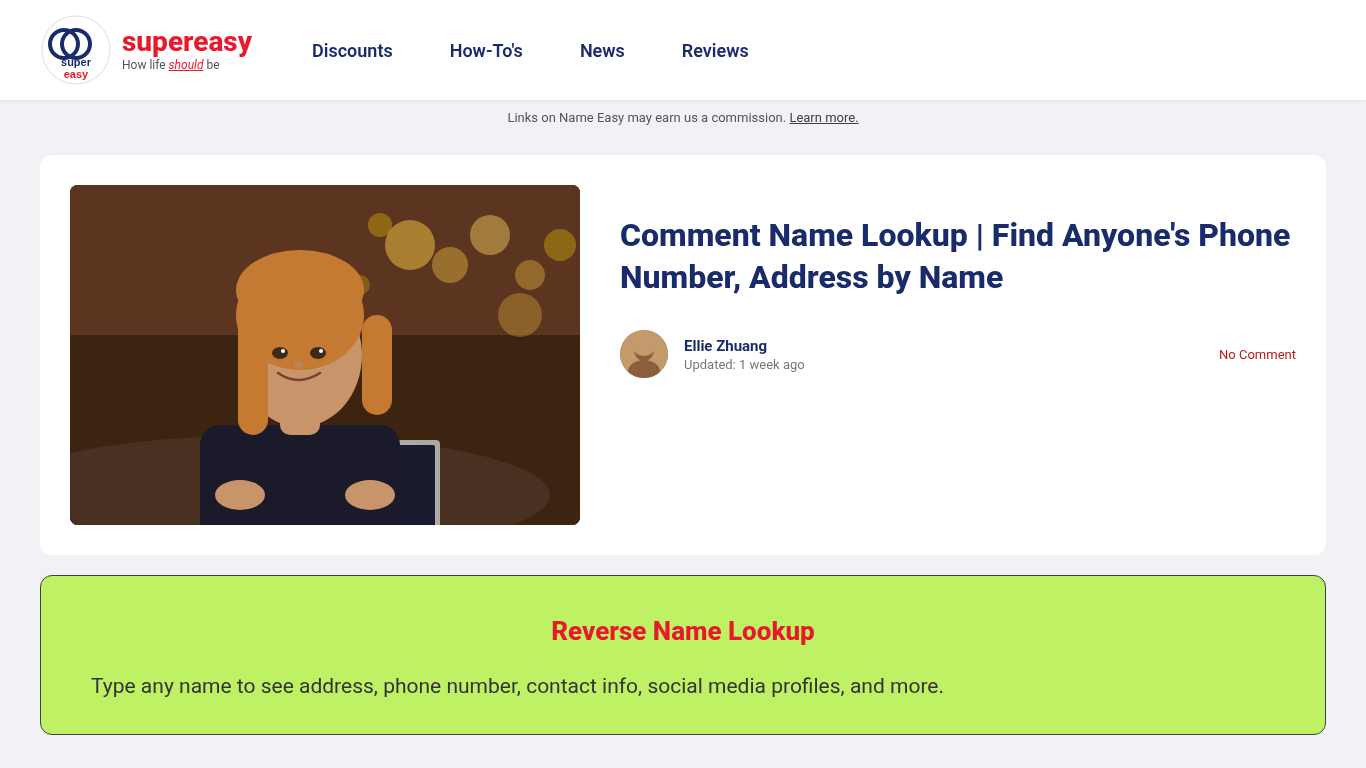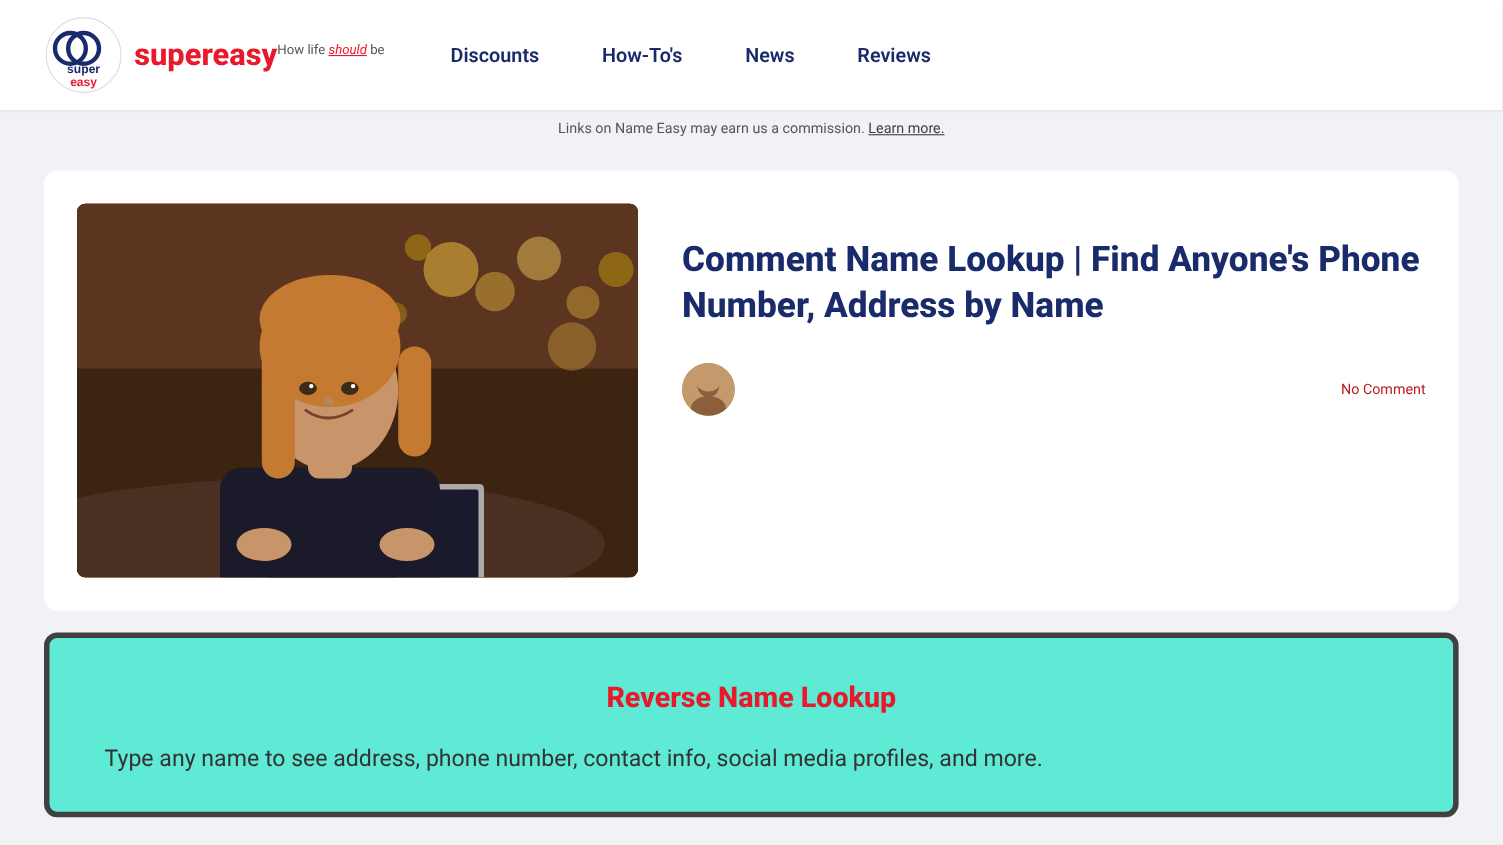--- a/index.html
+++ b/index.html
@@ -37,21 +37,21 @@
 
     .logo-icon {
       width: 72px;
       height: 72px;
       margin-right: 10px;
       flex-shrink: 0;
     }
 
     .logo-text {
       display: flex;
-      flex-direction: row;
+      flex-direction: column;
     }
 
     .logo-brand {
       font-size: 28px;
       font-weight: 800;
       color: #1a2b6b;
       line-height: 1;
     }
 
     .logo-brand span {
@@ -197,23 +197,23 @@
 
     .no-comment {
       font-size: 13px;
       color: #b91c1c;
       margin-left: auto;
     }
 
     
     .content-section {
       margin: 0 40px 20px;
-      background: #5eead4;
+      background: #bef264;
       border-radius: 12px;
-      border: 5px solid #404040;
+      border: 1px solid #404040;
       padding: 40px 50px 30px;
       min-height: 160px;
     }
 
     .content-box-title {
       font-size: 26px;
       font-weight: 800;
       color: #e8192c;
       text-align: center;
       margin-bottom: 24px;
@@ -323,20 +323,24 @@
     <div class="author-row">
       <div class="author-avatar">
 
         <svg width="48" height="48" viewBox="0 0 48 48">
           <circle cx="24" cy="24" r="24" fill="#c49a6c"></circle>
           <ellipse cx="24" cy="20" rx="10" ry="11" fill="#8b5e3c"></ellipse>
           <ellipse cx="24" cy="42" rx="16" ry="12" fill="#8b5e3c"></ellipse>
           <ellipse cx="24" cy="17" rx="11" ry="9" fill="#c49a6c"></ellipse>
         </svg>
       </div>
+      <div class="author-info">
+        <div class="author-name">Ellie Zhuang</div>
+        <div class="author-updated">Updated: 1 week ago</div>
+      </div>
       <div class="no-comment">No Comment</div>
     </div>
   </div>
 </div>
 
 <div class="content-section">
   <h2 class="content-box-title">Reverse Name Lookup</h2>
   <p class="content-box-text">Type any name to see address, phone number, contact info, social media profiles, and more.</p>
 </div>
 

